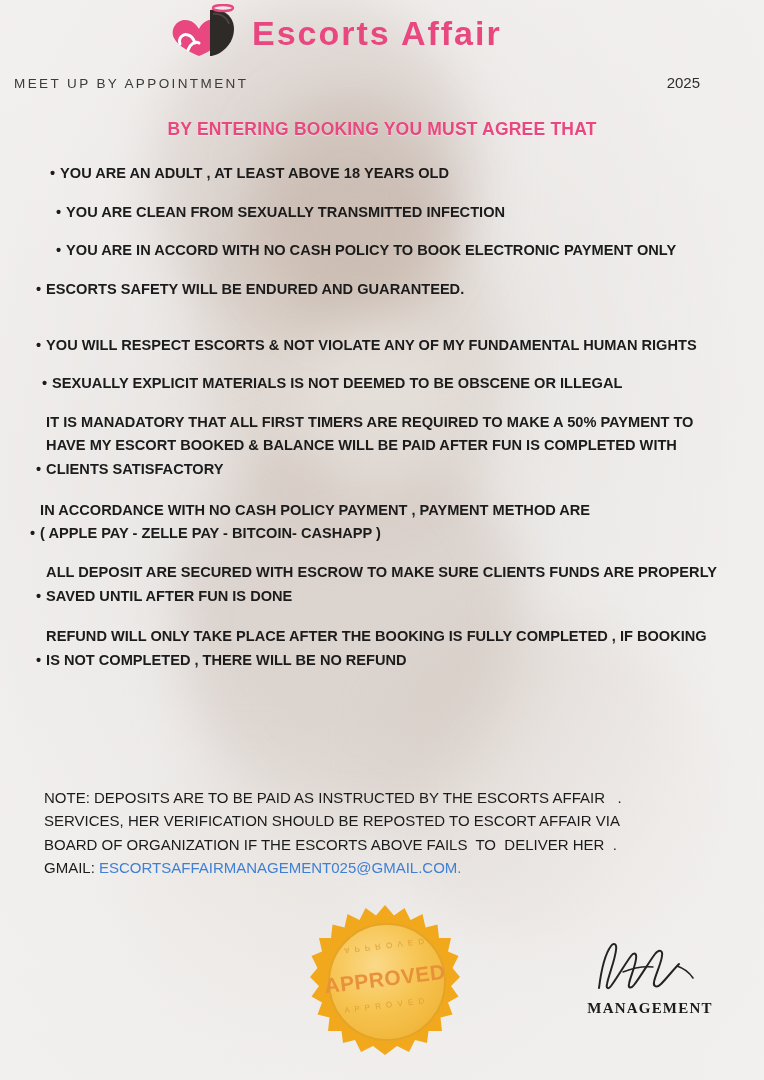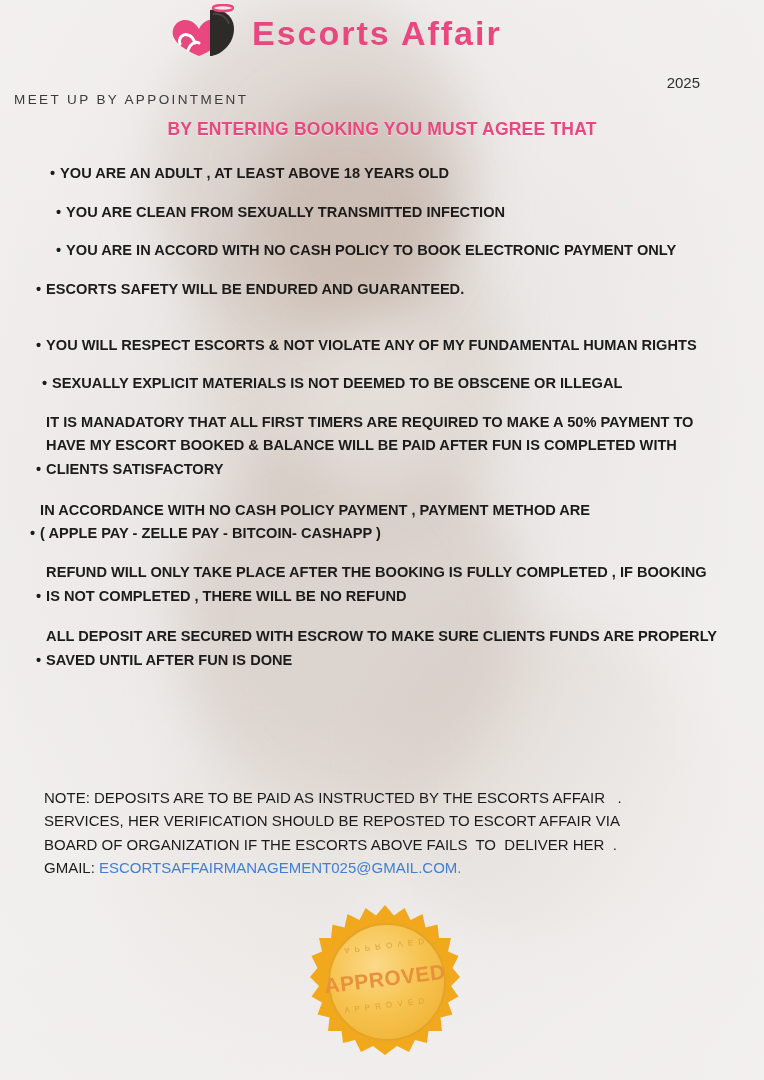--- a/index.html
+++ b/index.html
@@ -69,21 +69,21 @@
     font-family: "Liberation Sans", sans-serif;
     font-weight: bold;
     font-size: 34px;
     letter-spacing: 2px;
     color: #e8477f;
     white-space: nowrap;
   }
   .meetup {
     position: absolute;
     left: 14px;
-    top: 92px;
+    top: 76px;
     font-size: 13.5px;
     letter-spacing: 2.4px;
     color: #3b3b3b;
     font-weight: 500;
   }
   .year {
     position: absolute;
     right: 64px;
     top: 74px;
     font-size: 15px;
@@ -276,35 +276,45 @@
     <div class="term t1"><span class="bullet">•</span><span class="ind">YOU ARE CLEAN FROM SEXUALLY  TRANSMITTED INFECTION</span></div>
     <div class="term t2"><span class="bullet">•</span><span class="ind">YOU ARE IN ACCORD WITH NO CASH POLICY TO BOOK ELECTRONIC PAYMENT ONLY</span></div>
     <div class="term t3"><span class="bullet">•</span><span class="ind">ESCORTS SAFETY WILL BE ENDURED AND GUARANTEED.</span></div>
     <div class="term t4"><span class="bullet">•</span><span class="ind">YOU WILL RESPECT ESCORTS &amp; NOT VIOLATE ANY OF MY FUNDAMENTAL HUMAN RIGHTS</span></div>
     <div class="term t5"><span class="bullet">•</span><span class="ind">SEXUALLY EXPLICIT MATERIALS IS NOT DEEMED TO BE OBSCENE OR ILLEGAL</span></div>
     <div class="term t6"><span class="bullet">•</span><span class="ind">IT IS MANADATORY THAT ALL FIRST TIMERS ARE REQUIRED TO MAKE A 50%  PAYMENT TO
   HAVE MY ESCORT BOOKED &amp; BALANCE WILL BE PAID AFTER FUN IS COMPLETED WITH
   CLIENTS SATISFACTORY</span></div>
     <div class="term t7"><span class="bullet">•</span><span class="ind">IN ACCORDANCE WITH NO CASH POLICY PAYMENT , PAYMENT METHOD ARE
  ( APPLE PAY - ZELLE PAY - BITCOIN- CASHAPP )</span></div>
+    <div class="term t9"><span class="bullet">•</span><span class="ind">ALL DEPOSIT ARE SECURED WITH ESCROW TO MAKE SURE CLIENTS FUNDS ARE PROPERLY
+  SAVED UNTIL AFTER FUN IS DONE</span></div>
     <div class="term t8"><span class="bullet">•</span><span class="ind">REFUND WILL ONLY TAKE PLACE AFTER THE BOOKING IS FULLY COMPLETED , IF BOOKING
   IS NOT COMPLETED , THERE WILL BE NO REFUND</span></div>
-    <div class="term t9"><span class="bullet">•</span><span class="ind">ALL DEPOSIT ARE SECURED WITH ESCROW TO MAKE SURE CLIENTS FUNDS ARE PROPERLY
-  SAVED UNTIL AFTER FUN IS DONE</span></div>
   </div>
 
   <div class="note">
     <div class="line">NOTE: DEPOSITS ARE TO BE PAID AS INSTRUCTED BY THE ESCORTS AFFAIR   .</div>
     <div class="line">SERVICES, HER VERIFICATION SHOULD BE REPOSTED TO ESCORT AFFAIR VIA</div>
     <div class="line">BOARD OF ORGANIZATION IF THE ESCORTS ABOVE FAILS  TO  DELIVER HER  .</div>
     <div class="line"><span class="gmail-label">GMAIL: </span><span class="email">ESCORTSAFFAIRMANAGEMENT025@GMAIL.COM.</span></div>
   </div>
 
   <div class="seal">
     <div class="star"></div>
     <div class="ring"></div>
     <div class="seal-top">A P P R O V E D</div>
     <div class="seal-text">APPROVED</div>
     <div class="seal-sub">A P P R O V E D</div>
   </div>
 
+  <div class="signature">
+    <span>
+      <svg width="130" height="56" viewBox="0 0 130 56">
+        <path d="M14 50 C16 34 20 16 26 8 C29 4 32 6 31 12 C30 22 24 36 22 46 C21 50 23 52 26 48 C32 40 40 26 46 18 C49 14 52 15 51 21 C50 29 45 40 44 46 C43 50 46 51 49 47 C56 38 64 24 70 16 C74 11 78 12 77 18 C76 26 70 38 69 44 C68 49 72 50 76 46 C82 40 88 32 94 26" fill="none" stroke="#232323" stroke-width="2" stroke-linecap="round"></path>
+        <path d="M38 34 C48 30 58 28 68 29" fill="none" stroke="#232323" stroke-width="1.4" stroke-linecap="round"></path>
+        <path d="M92 28 C98 30 104 34 108 40" fill="none" stroke="#232323" stroke-width="1.6" stroke-linecap="round"></path>
+      </svg>
+    </span>
+    <div class="mgmt">MANAGEMENT</div>
+  </div>
 
 </div>
 
 </body></html>

